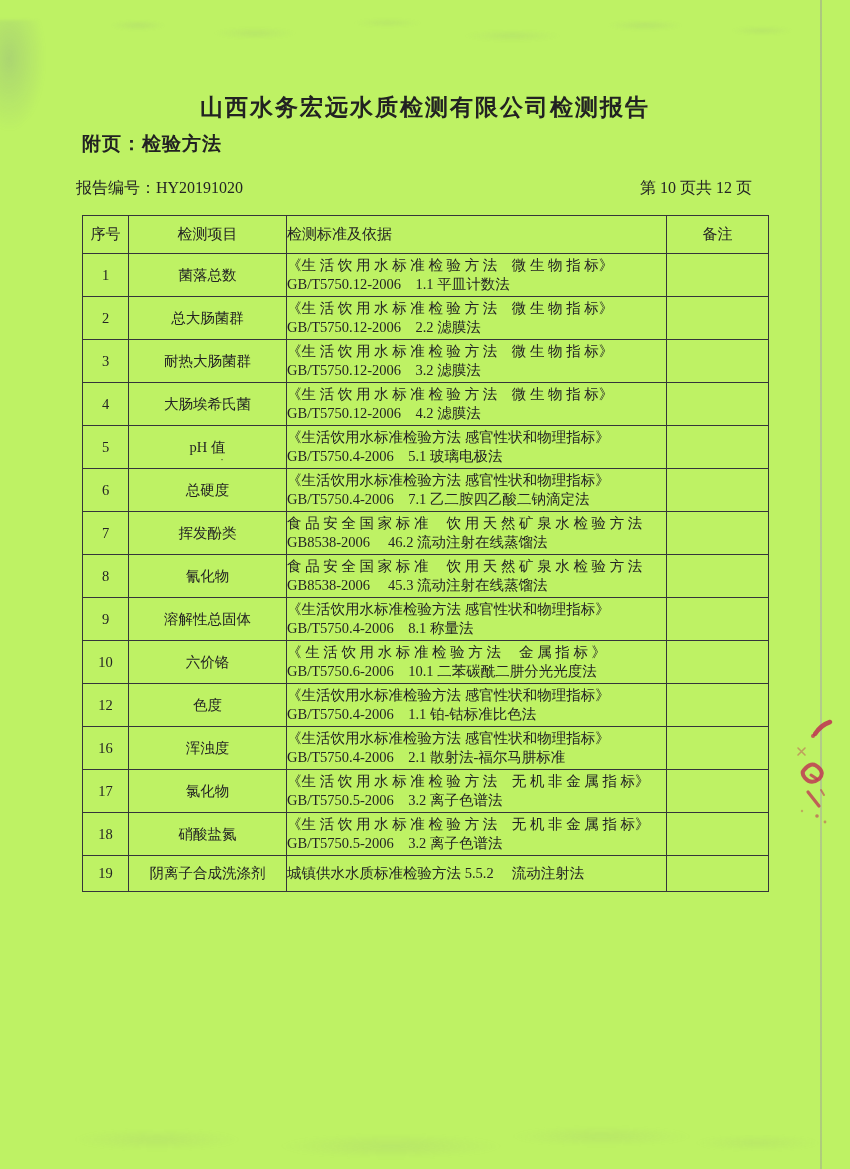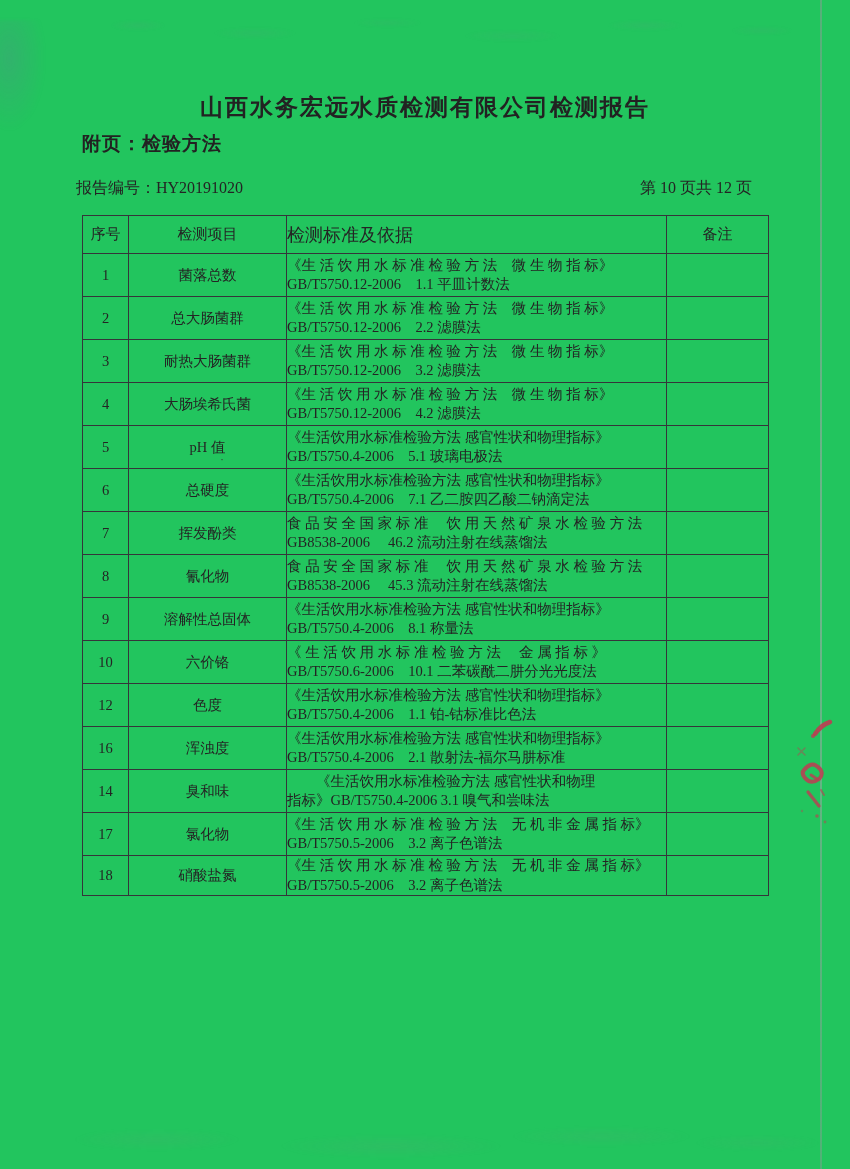--- a/index.html
+++ b/index.html
@@ -6,21 +6,21 @@
     margin: 0; padding: 0;
     width: 850px; height: 1169px;
     background: #fdfdfc;
     overflow: hidden;
     font-family: "Liberation Serif", "DejaVu Serif", serif;
     color: #262626;
   }
   .page {
     position: relative;
     width: 850px; height: 1169px;
-    background: #22c55e;
+    background: #bef264;
   }
 
   
   .top-band {
     position: absolute; left: 60px; top: 2px; width: 780px; height: 52px;
     background:
       radial-gradient(40px 8px at 10% 45%, rgba(125,130,150,.10), transparent 70%),
       radial-gradient(60px 9px at 25% 60%, rgba(125,130,150,.09), transparent 70%),
       radial-gradient(50px 7px at 42% 40%, rgba(125,130,150,.08), transparent 70%),
       radial-gradient(70px 9px at 58% 65%, rgba(125,130,150,.09), transparent 70%),
@@ -79,21 +79,21 @@
   table.methods th, table.methods td {
     border: 1.6px solid #35353a;
     padding: 0;
     vertical-align: middle;
     overflow: hidden;
   }
   table.methods thead tr { height: 38px; }
   table.methods tbody tr { height: 43px; }
   table.methods tbody tr:last-child { height: 36px; }
   th.h-no, th.h-item, th.h-remark { text-align: center; font-weight: 400; font-size: 15px; }
-  th.h-std { text-align: left; padding-left: 9px; font-weight: 400; font-size: 18px; }
+  th.h-std { text-align: left; padding-left: 9px; font-weight: 400; font-size: 15px; }
   td.c-no { text-align: center; font-family: "Liberation Serif", serif; }
   td.c-item { text-align: center; position: relative; }
   td.c-std { text-align: left; padding: 2px 4px 2px 8px; }
   td.c-std .l1, td.c-std .l2 {
     white-space: pre-wrap;
     line-height: 19.5px;
     font-size: 14.5px;
   }
   .item-mark {
     position: absolute; left: 58%; bottom: 1px;
@@ -261,29 +261,20 @@
   <tr>
     <td class="c-no">16</td>
     <td class="c-item">浑浊度</td>
     <td class="c-std">
       <div class="l1">《生活饮用水标准检验方法 感官性状和物理指标》</div>
       <div class="l2">GB/T5750.4-2006　2.1 散射法-福尔马肼标准</div>
     </td>
     <td class="c-remark"></td>
   </tr>
 
-  <tr>
-    <td class="c-no">14</td>
-    <td class="c-item">臭和味</td>
-    <td class="c-std">
-      <div class="l1">　　《生活饮用水标准检验方法 感官性状和物理</div>
-      <div class="l2">指标》GB/T5750.4-2006 3.1 嗅气和尝味法</div>
-    </td>
-    <td class="c-remark"></td>
-  </tr>
 
 
 
   <tr>
     <td class="c-no">17</td>
     <td class="c-item">氯化物</td>
     <td class="c-std">
       <div class="l1">《生 活 饮 用 水 标 准 检 验 方 法　无 机 非 金 属 指 标》</div>
       <div class="l2">GB/T5750.5-2006　3.2 离子色谱法</div>
     </td>
@@ -293,15 +284,24 @@
   <tr>
     <td class="c-no">18</td>
     <td class="c-item">硝酸盐氮</td>
     <td class="c-std">
       <div class="l1">《生 活 饮 用 水 标 准 检 验 方 法　无 机 非 金 属 指 标》</div>
       <div class="l2">GB/T5750.5-2006　3.2 离子色谱法</div>
     </td>
     <td class="c-remark"></td>
   </tr>
 
+  <tr>
+    <td class="c-no">19</td>
+    <td class="c-item">阴离子合成洗涤剂</td>
+    <td class="c-std">
+      <div class="l1">城镇供水水质标准检验方法 5.5.2　 流动注射法</div>
+
+    </td>
+    <td class="c-remark"></td>
+  </tr>
 </tbody>
   </table>
 </div>
 
 </body></html>

